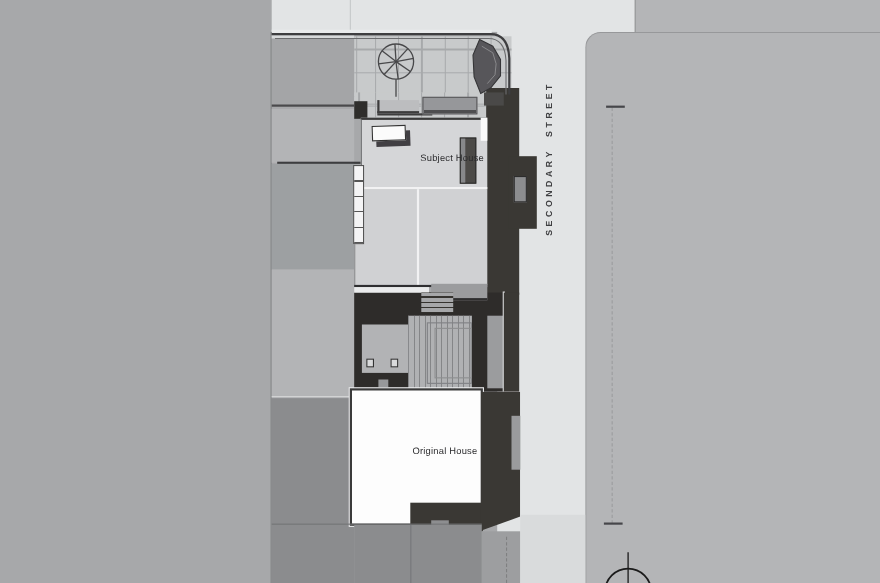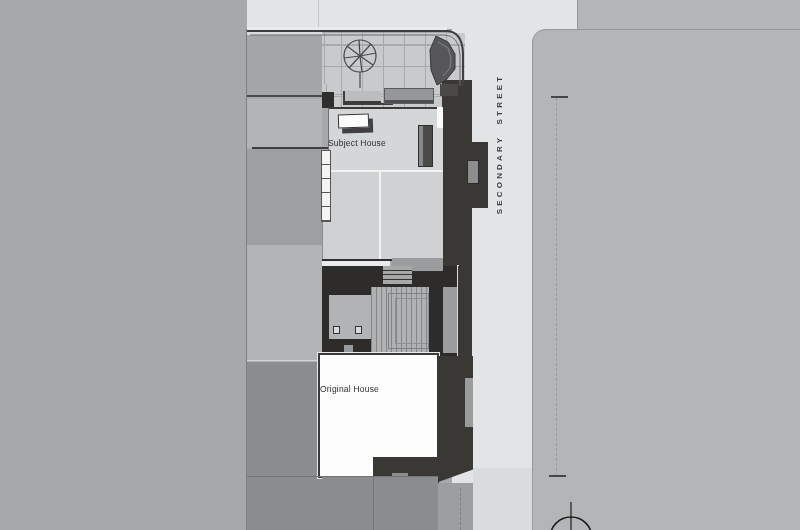--- a/index.html
+++ b/index.html
@@ -3,21 +3,21 @@
 <meta charset="utf-8">
 <style>
   html,body{margin:0;padding:0;background:#fff;}
   #canvas{position:relative;width:800px;height:530px;overflow:hidden;
           background:var(--background-left,#a7a8aa);
           font-family:"Liberation Sans", sans-serif;}
   .abs{position:absolute;box-sizing:border-box;}
   .street{background:var(--street,#e2e4e5);}
   .rblock{background:var(--neighbor-block-right,#b4b5b7);}
   .dark{background:var(--shadow-dark,#3a3834);}
-  .label{color:#2c2c2e;font-size:8.5px;letter-spacing:.2px;text-align:left;line-height:12px;}
+  .label{color:#2c2c2e;font-size:8.5px;letter-spacing:.2px;text-align:right;line-height:12px;}
   .street-label{color:#3e3e40;font-size:8px;font-weight:600;letter-spacing:3.2px;word-spacing:5px;
                 text-align:center;line-height:12px;transform:rotate(-90deg);}
   .paving{background-color:var(--paving,#c8cacb);
      background-image:
        repeating-linear-gradient(to right, var(--paving-grid-line,#a4a6a8) 0 1px, transparent 1px 21px),
        repeating-linear-gradient(to bottom, var(--paving-grid-line,#a4a6a8) 0 1px, transparent 1px 21px);
      background-position:19px 12px;}
   .deck{background-color:var(--deck,#b0b1b3);
      background-image:repeating-linear-gradient(to right, rgba(118,119,121,.75) 0 1px, transparent 1px 5px);}
   .steps{background:repeating-linear-gradient(to bottom,#a6a7a9 0 3.5px,#35332f 3.5px 4.7px);}
@@ -85,21 +85,21 @@
   <div class="abs" style="left:329px;top:295px;width:42px;height:44px;background:#b2b3b5;"></div>
   <div class="abs" style="left:333px;top:326px;width:7px;height:8px;background:#d9dadb;border:1px solid #333;"></div>
   <div class="abs" style="left:355px;top:326px;width:7px;height:8px;background:#d9dadb;border:1px solid #333;"></div>
   <div class="abs" style="left:344px;top:345px;width:9px;height:7px;background:#97989a;"></div>
   <div class="abs" style="left:350px;top:353px;width:8px;height:6px;background:#8e8f91;"></div>
   <div class="abs" style="left:443px;top:287px;width:15px;height:66px;background:#9b9c9e;"></div>
   <div class="abs" style="left:457px;top:265px;width:2px;height:91px;background:#d9dadb;"></div>
   <div class="abs dark" style="left:458px;top:266px;width:14px;height:90px;"></div>
 
   <div class="abs" style="left:318px;top:353px;width:121px;height:125px;background:var(--original-house-roof);border:2.5px solid #3a3a3a;box-shadow:0 0 0 1px #e8e9ea;"></div>
-  <div class="abs label" style="left:320px;top:383px;width:114px;">Original House</div>
+  <div class="abs label" style="left:320px;top:404px;width:114px;">Original House</div>
   <div class="abs dark" style="left:373px;top:457px;width:66px;height:26px;"></div>
   <div class="abs" style="left:392px;top:473px;width:16px;height:5px;background:#8d8e90;"></div>
   <div class="abs dark" style="left:437px;top:356px;width:36px;height:129px;clip-path:polygon(0 0,100% 0,100% 88%,0 98%);"></div>
   <div class="abs" style="left:465px;top:378px;width:8px;height:49px;background:#9a9b9d;"></div>
 
   <div class="abs" style="left:322px;top:477px;width:116px;height:53px;background:var(--west-panel-dark);"></div>
   <div class="abs" style="left:247px;top:476px;width:191px;height:1px;background:#737476;"></div>
   <div class="abs" style="left:373px;top:477px;width:1px;height:53px;background:#75767a;"></div>
   <div class="abs" style="left:438px;top:483px;width:35px;height:47px;background:#9d9ea0;"></div>
   <div class="abs" style="left:473px;top:468px;width:59px;height:62px;background:var(--street-lower);"></div>

